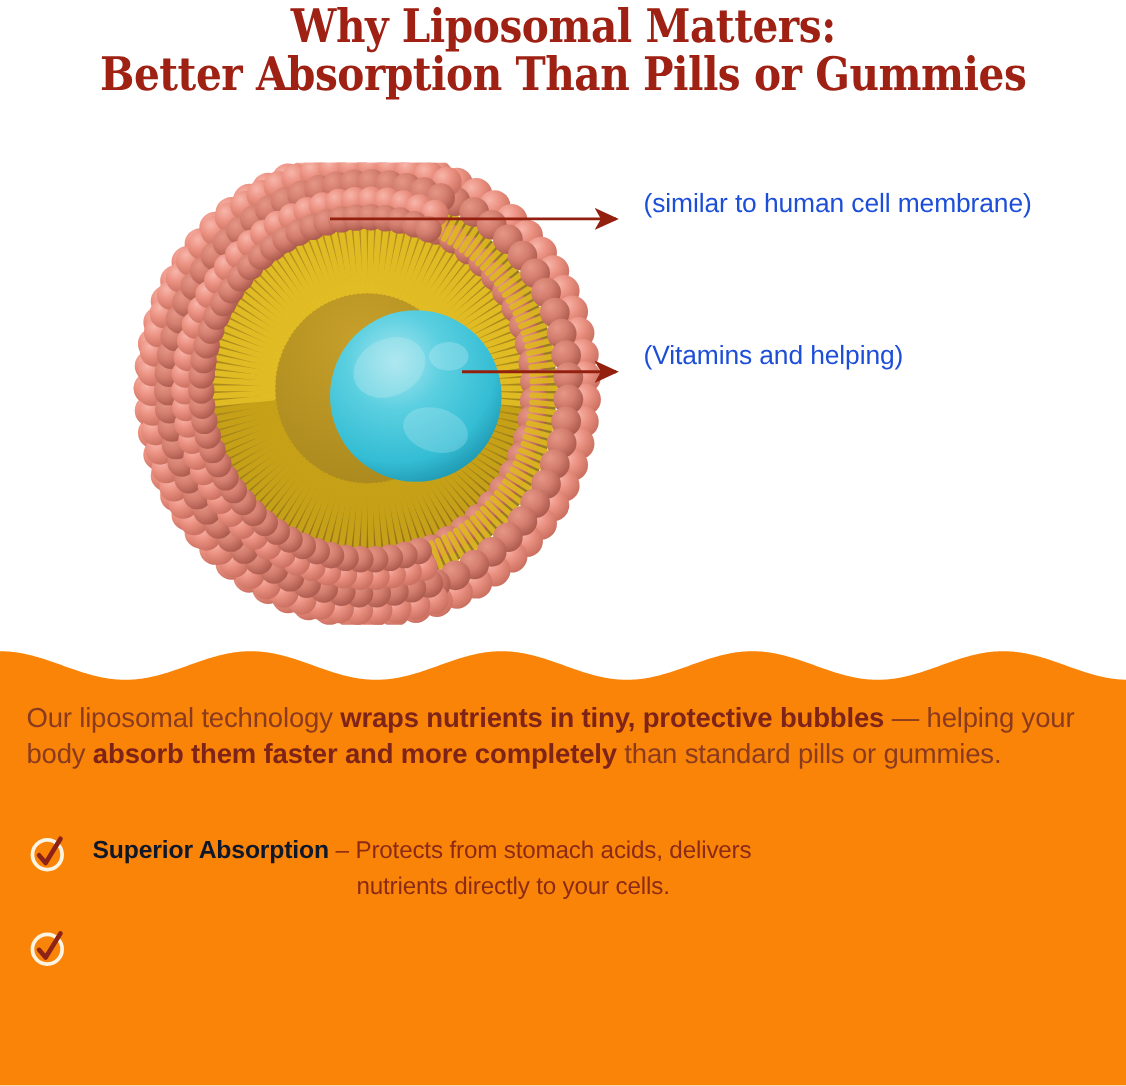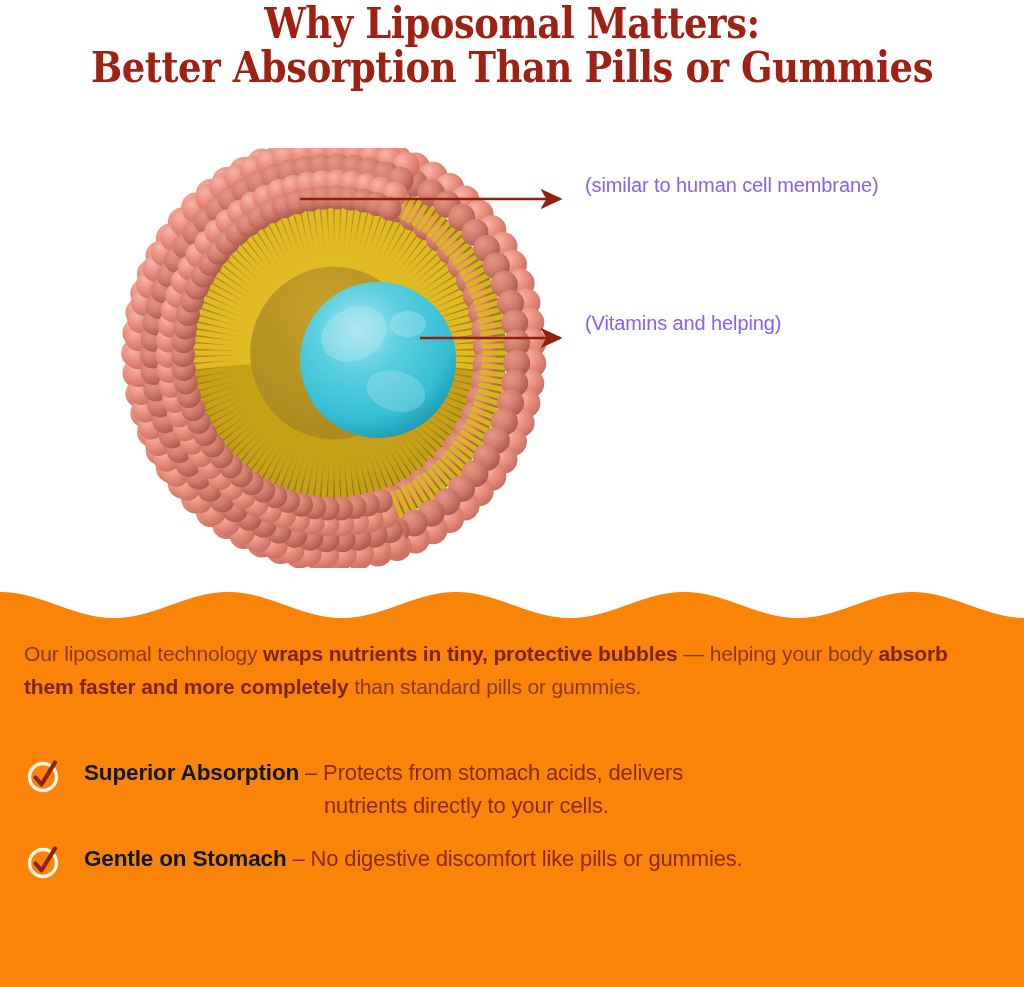--- a/index.html
+++ b/index.html
@@ -54,23 +54,23 @@
     color: #7E2318;
   }
   .callout-title {
     font-size: 21px;
     font-weight: bold;
     color: #8C2316;
     line-height: 27px;
     letter-spacing: -0.1px;
   }
   .callout-sub {
-    font-size: 20px;
+    font-size: 24px;
     font-weight: normal;
-    color: #8b5cf6;
+    color: #1d4ed8;
     line-height: 27px;
     letter-spacing: -0.1px;
   }
   #callout-membrane { left: 585px; top: 172px; }
   #callout-nutrients { left: 585px; top: 310px; }
 
   .arrow-layer {
     position: absolute;
     left: 0; top: 0;
     width: 1024px; height: 600px;
@@ -97,21 +97,21 @@
     top: 0;
     width: 1024px;
     padding: 0;
   }
 
   .intro-para {
     position: absolute;
     left: 24px;
     top: 62px;
     width: 970px;
-    font-size: 21px;
+    font-size: 25px;
     line-height: 33px;
     color: #8A3A1E;
     letter-spacing: -0.15px;
   }
   .intro-para b {
     color: #7E2318;
     font-weight: bold;
   }
 
   .benefits {
@@ -891,22 +891,17 @@
       </div>
 
 
       <div class="benefit-row">
         <span class="check-icon">
           <svg width="40" height="40" viewBox="0 0 40 40" xmlns="http://www.w3.org/2000/svg">
             <circle cx="19" cy="22" r="13.5" fill="none" stroke="#FDF3E2" stroke-width="3.4"></circle>
             <path d="M11.5,22.5 L17.5,29.5 L31,7.5" fill="none" stroke="#8C2316" stroke-width="4.2" stroke-linecap="round" stroke-linejoin="round"></path>
           </svg>
         </span>
-        <div class="benefit-text">
-          <span class="benefit-name">Gentle on Stomach</span>
-          <span class="benefit-dash">–</span>
-          <span class="benefit-desc">No digestive discomfort like pills or gummies.</span>
-        </div>
       </div>
 
     </div>
   </div>
 </div>
 
 </body></html>

